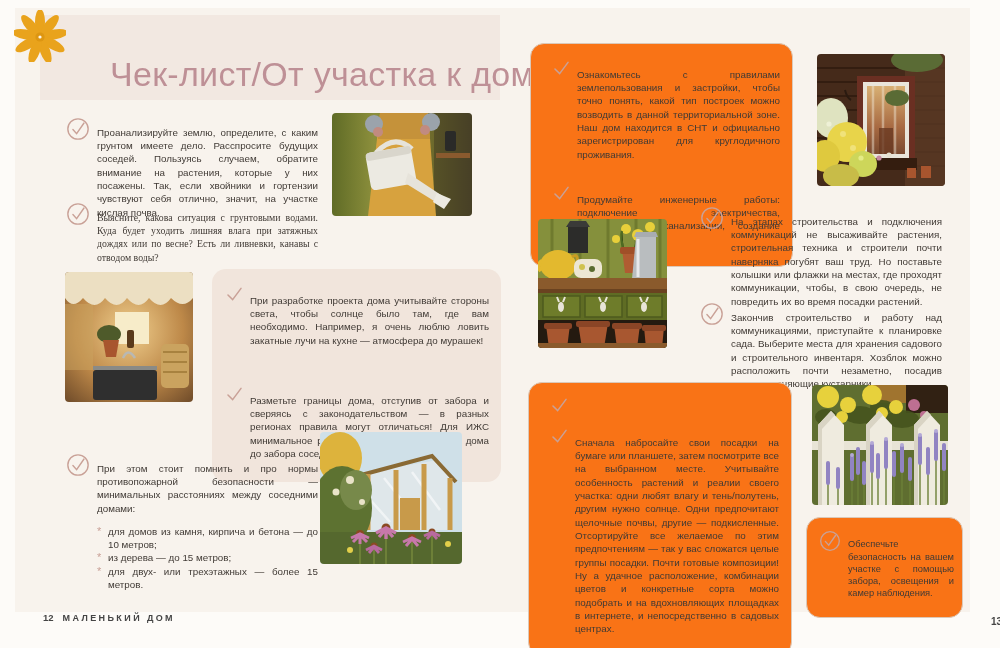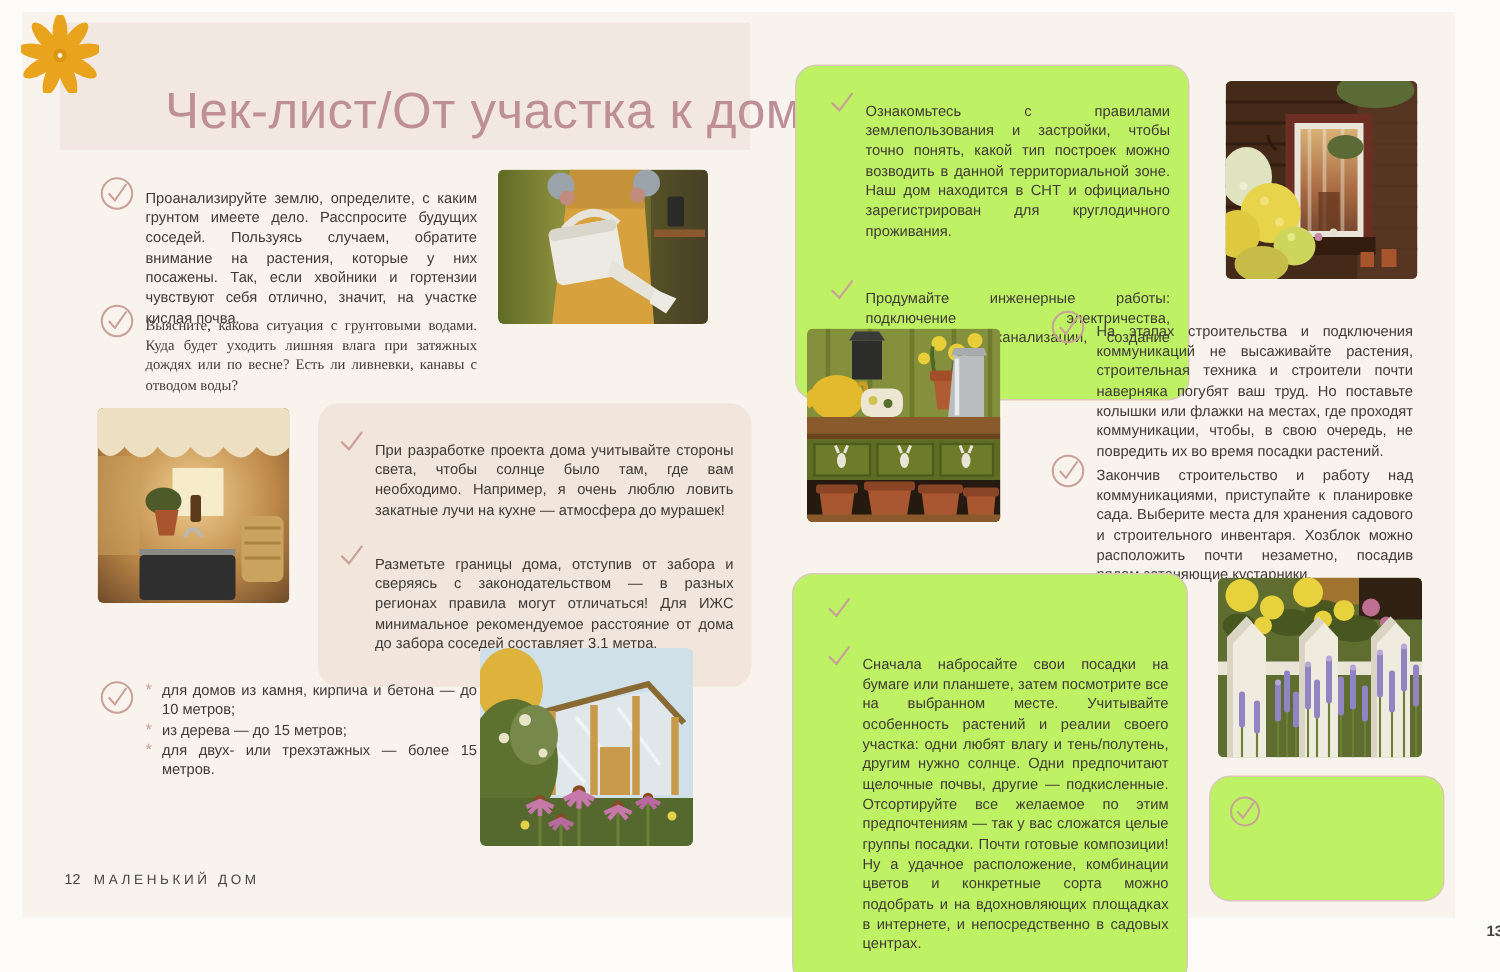--- a/index.html
+++ b/index.html
@@ -8,33 +8,33 @@
   .spread-bg{position:absolute;left:15px;top:8px;width:955px;height:604px;background:#f8f3ed;}
   .title-band{position:absolute;left:40px;top:15px;width:460px;height:85px;background:#f2e8e1;}
   .title{position:absolute;left:62px;top:55px;font-size:34px;letter-spacing:.3px;color:#be9096;margin-left:48px;}
   .flower{position:absolute;left:14px;top:10px;}
 
   .item{position:absolute;display:flex;gap:7px;align-items:flex-start;}
   .item .ico{flex:0 0 auto;margin-top:1px;}
   .txt{flex:1;font-size:9.8px;line-height:1.36;text-align:justify;color:#403a35;}
   .box{position:absolute;border-radius:14px;display:flex;flex-direction:column;}
   .box-filled{background:#f1e5dc;}
-  .box-outline{background:#bef264;border:1px solid #dbc8b8;}
+  .box-outline{background:#f97316;border:1px solid #dbc8b8;}
   .box .bitem{display:flex;gap:7px;align-items:flex-start;}
   .box .bitem .ico{flex:0 0 auto;margin-top:3px;}
 
   .bullets{margin-top:2px;}
   .b{display:flex;}
   .b .star{width:11px;flex:0 0 auto;color:#c9a197;font-size:11px;line-height:13px;}
   .b .btxt{flex:1;font-size:9.8px;line-height:1.36;text-align:justify;}
 
   .photo{position:absolute;border-radius:4px;overflow:hidden;}
   .photo svg{display:block;width:100%;height:100%;}
 
-  .footer-left{position:absolute;left:43px;top:581px;font-size:9.5px;font-weight:normal;color:#454545;display:flex;gap:9px;align-items:baseline;}
+  .footer-left{position:absolute;left:43px;top:612px;font-size:9.5px;font-weight:bold;color:#454545;display:flex;gap:9px;align-items:baseline;}
   .footer-left .bt{letter-spacing:2.4px;font-size:9px;}
   .footer-right{position:absolute;left:991px;top:616px;font-size:10px;font-weight:bold;color:#454545;}
 
   .small-txt{font-size:9.3px;line-height:1.32;text-align:justify;}
 </style>
 </head>
 <body>
 
 <div class="canvas">
   <div class="spread-bg"></div>
@@ -73,21 +73,21 @@
   <div class="item" style="left:66px;top:201px;width:252px;font-family:Liberation Serif, serif;">
     <span class="ico">
       <svg width="24" height="24" viewBox="0 0 26 26">
           <circle cx="13" cy="13" r="11" fill="none" stroke="#c9a197" stroke-width="1.5"></circle>
           <path d="M7.5 13.5 L11.5 18 L19.5 6.5" fill="none" stroke="#c9a197" stroke-width="1.5" stroke-linecap="round"></path>
         </svg>
     </span>
     <p class="txt">Выясните, какова ситуация с грунтовыми водами. Куда будет уходить лишняя влага при затяжных дождях или по весне? Есть ли ливневки, канавы с отводом воды?</p>
   </div>
 
-  <div class="box box-filled" style="left:212px;top:269px;width:263px;min-height:143px;padding:15px 12px 12px 14px;gap:3px;">
+  <div class="box box-filled" style="left:212px;top:269px;width:263px;min-height:143px;padding:15px 12px 12px 14px;gap:27px;">
     <div class="bitem">
       <span class="ico">
         <svg width="17" height="14" viewBox="0 0 18 15">
             <path d="M2 8.5 L7 13.5 L16 1.5" fill="none" stroke="#c9a197" stroke-width="1.6" stroke-linecap="round"></path>
           </svg>
       </span>
       <p class="txt">При разработке проекта дома учитывайте стороны света, чтобы солнце было там, где вам необходимо. Например, я очень люблю ловить закатные лучи на кухне — атмосфера до мурашек!</p>
     </div>
     <div class="bitem">
       <span class="ico">
@@ -100,20 +100,21 @@
   </div>
 
   <div class="item" style="left:66px;top:452px;width:252px;">
     <span class="ico">
       <svg width="24" height="24" viewBox="0 0 26 26">
           <circle cx="13" cy="13" r="11" fill="none" stroke="#c9a197" stroke-width="1.5"></circle>
           <path d="M7.5 13.5 L11.5 18 L19.5 6.5" fill="none" stroke="#c9a197" stroke-width="1.5" stroke-linecap="round"></path>
         </svg>
     </span>
     <div style="flex:1;">
+      <p class="txt">При этом стоит помнить и про нормы противопожарной безопасности — минимальных расстояниях между соседними домами:</p>
       <div class="bullets">
         <div class="b">
           <span class="star">*</span>
           <span class="btxt">для домов из камня, кирпича и бетона — до 10 метров;</span>
         </div>
         <div class="b">
           <span class="star">*</span>
           <span class="btxt">из дерева — до 15 метров;</span>
         </div>
         <div class="b">
@@ -282,20 +283,21 @@
   </div>
 
   <div class="box box-outline" style="left:806px;top:517px;width:157px;min-height:84px;padding:11px 8px 8px 12px;box-sizing:border-box;">
     <div class="bitem">
       <span class="ico" style="margin-top:1px;">
         <svg width="22" height="22" viewBox="0 0 26 26">
             <circle cx="13" cy="13" r="11" fill="none" stroke="#c9a197" stroke-width="1.6"></circle>
             <path d="M7.5 13.5 L11.5 18 L19.5 6.5" fill="none" stroke="#c9a197" stroke-width="1.6" stroke-linecap="round"></path>
           </svg>
       </span>
+      <p class="txt small-txt">Обеспечьте безопасность на вашем участке с помощью забора, освещения и камер наблюдения.</p>
     </div>
   </div>
 
   <div class="photo" style="left:817px;top:54px;width:128px;height:132px;" aria-label="Окно деревянного дома и гортензии">
     <svg viewBox="0 0 128 132" preserveAspectRatio="none">
       <defs>
           <linearGradient id="pg1" x1="0" y1="0" x2="0" y2="1">
         <stop offset="0" stop-color="#d8b074"></stop>
             <stop offset="0.6" stop-color="#a86a42"></stop>
             <stop offset="1" stop-color="#7a4a30"></stop>

